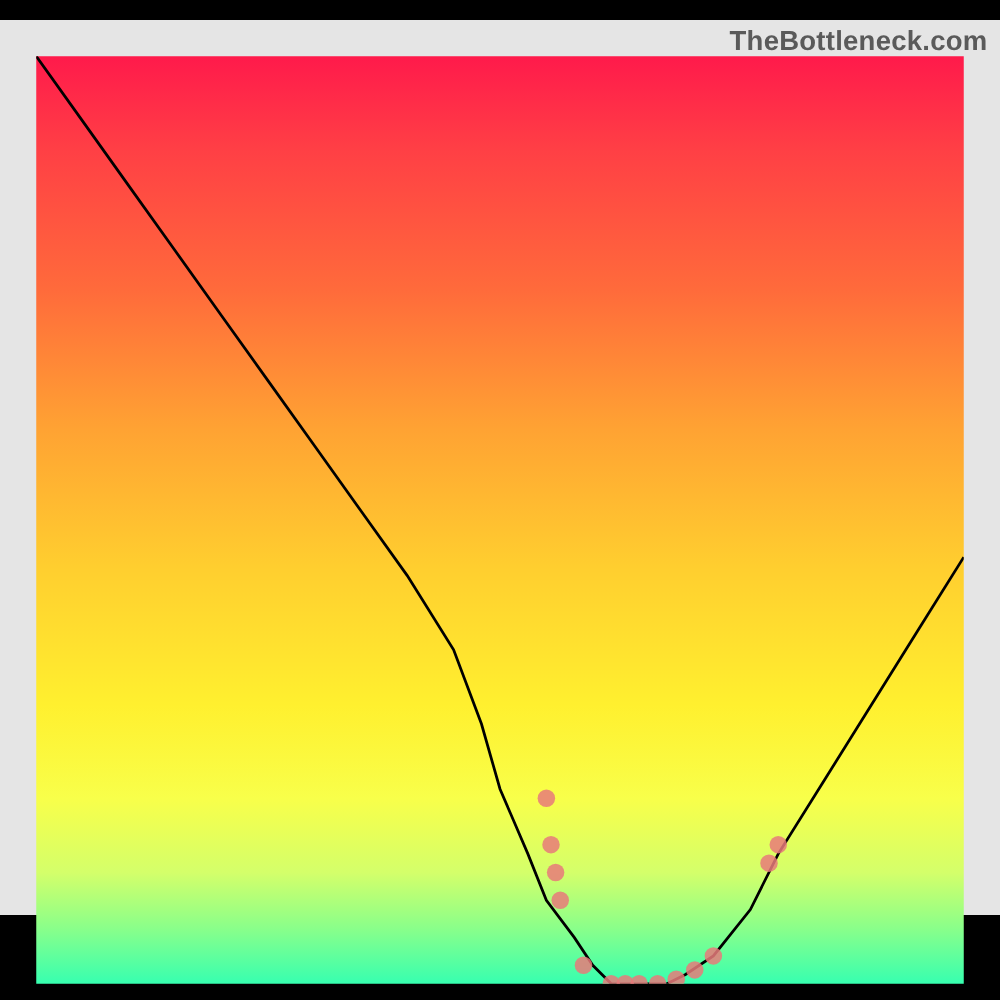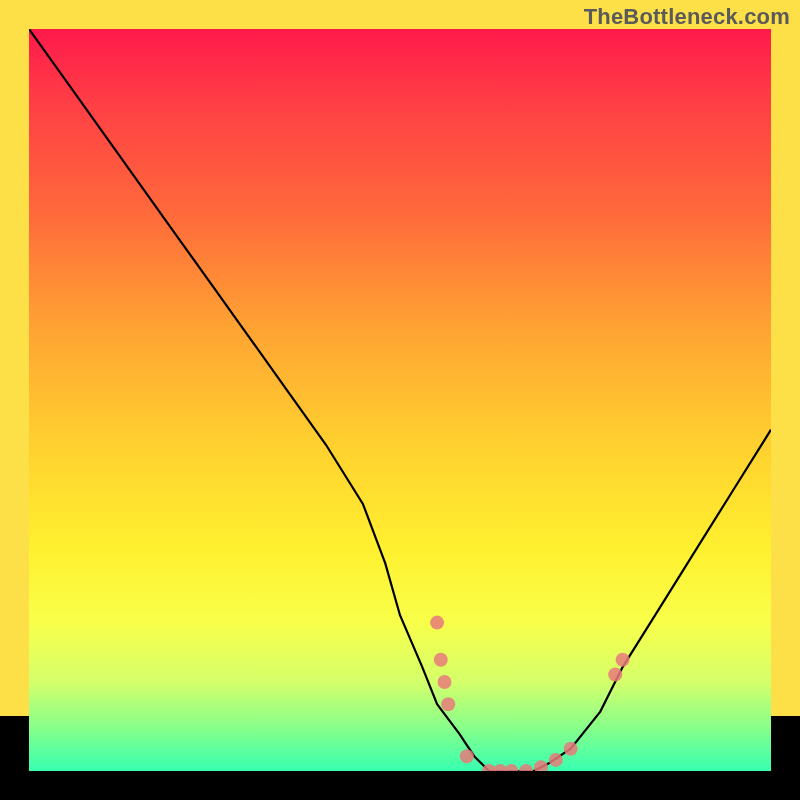--- a/index.html
+++ b/index.html
@@ -6,25 +6,25 @@
     margin: 0;
     padding: 0;
     width: 800px;
     height: 800px;
     background: #000;
     overflow: hidden;
     font-family: Arial, Helvetica, sans-serif;
   }
   .frame {
     position: absolute;
-    top: 0;
+    top: 16px;
     left: 0;
     width: 800px;
     height: 716px;
-    background: #fde047;
+    background: #e5e5e5;
   }
   .plot-area {
     position: absolute;
     top: 29px;
     left: 29px;
     width: 742px;
     height: 742px;
     
     background: linear-gradient(
       to bottom,

